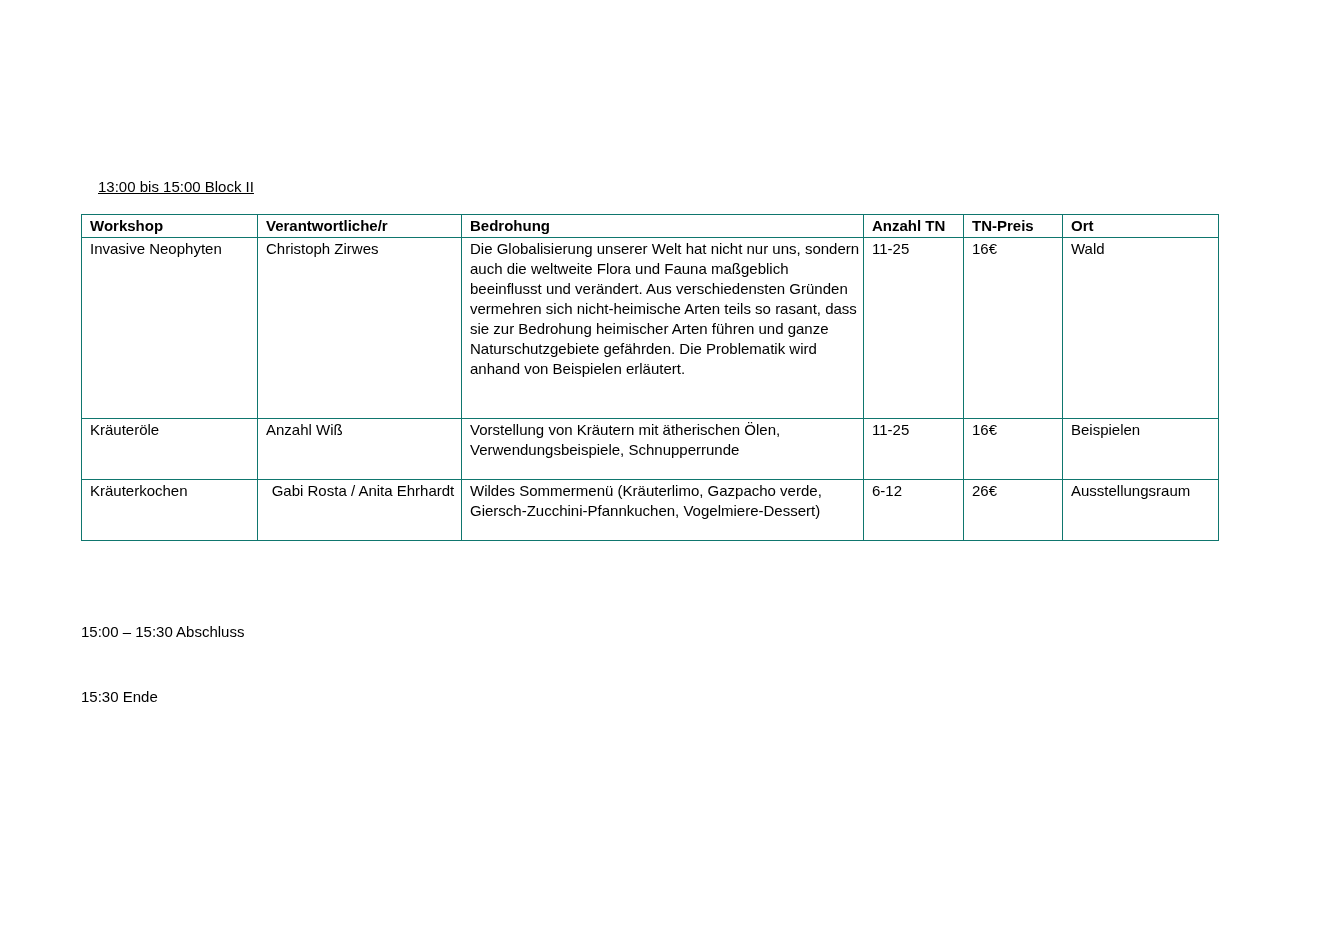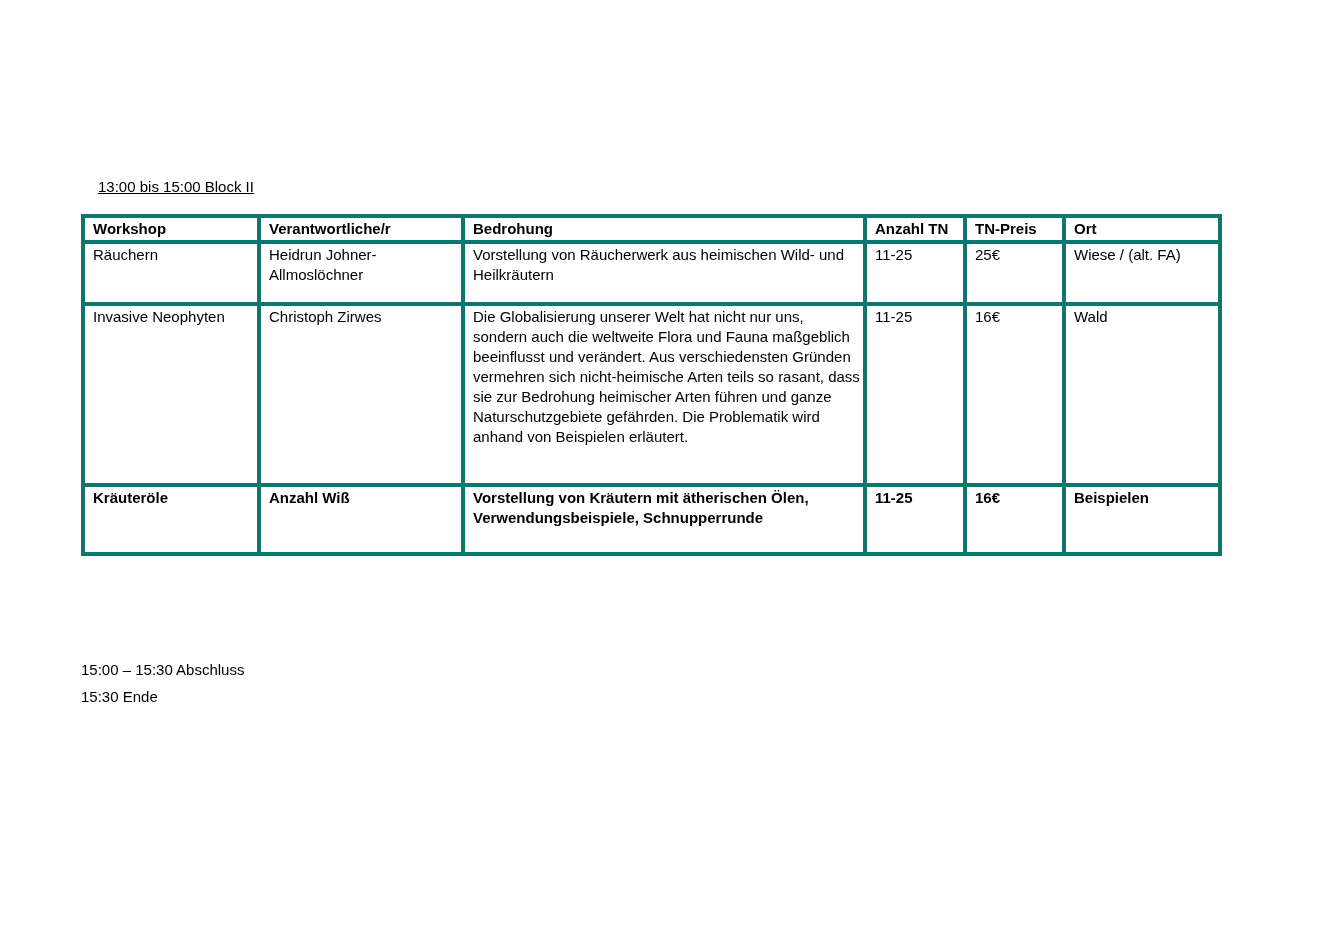--- a/index.html
+++ b/index.html
@@ -29,41 +29,41 @@
     left: 81px;
     top: 214px;
     width: 1137px;
     border-collapse: collapse;
     table-layout: fixed;
     font-size: 15px;
     line-height: 20px;
   }
   .workshop-table th,
   .workshop-table td {
-    border: 4px solid #0f766e;
+    border: 1px solid #0f766e;
     vertical-align: top;
     text-align: left;
     padding: 1px 1px 1px 8px;
     overflow: hidden;
   }
   .workshop-table th {
     font-weight: bold;
   }
   tr.header-row   { height: 22px; }
   tr.row-raeuchern { height: 62px; }
   tr.row-neophyten { height: 181px; }
-  tr.row-oele      { height: 69px; font-weight: bold; }
+  tr.row-oele      { height: 61px; }
   tr.row-kochen    { height: 61px; }
   td.center-cell { text-align: center; }
   .footer-line {
     position: absolute;
     left: 81px;
     white-space: nowrap;
   }
-  .footer-abschluss { top: 660px; }
+  .footer-abschluss { top: 622px; }
   .footer-ende      { top: 671px; margin-top: 16px; }
 </style>
 </head>
 <body>
 
 <div class="doc-title">13:00 bis 15:00 Block II</div>
 
 <table class="workshop-table">
   <colgroup>
     <col style="width:176px">
@@ -76,45 +76,45 @@
   <tbody>
     <tr class="header-row">
       <th>Workshop</th>
       <th>Verantwortliche/r</th>
       <th>Bedrohung</th>
       <th>Anzahl TN</th>
       <th>TN-Preis</th>
       <th>Ort</th>
     </tr>
 
-    <tr class="row-raeuchern">
-      <td>Räuchern</td>
-      <td>Heidrun Johner-Allmoslöchner</td>
-      <td>Vorstellung von Räucherwerk aus heimischen Wild- und Heilkräutern</td>
-      <td>11-25</td>
-      <td>25€</td>
-      <td>Wiese / (alt. FA)</td>
-    </tr>
 
     <tr class="row-neophyten">
       <td>Invasive Neophyten</td>
       <td>Christoph Zirwes</td>
       <td>Die Globalisierung unserer Welt hat nicht nur uns, sondern auch die weltweite Flora und Fauna maßgeblich beeinflusst und verändert. Aus verschiedensten Gründen vermehren sich nicht-heimische Arten teils so rasant, dass sie zur Bedrohung heimischer Arten führen und ganze Naturschutzgebiete gefährden. Die Problematik wird anhand von Beispielen erläutert.</td>
       <td>11-25</td>
       <td>16€</td>
       <td>Wald</td>
     </tr>
 
     <tr class="row-oele">
       <td>Kräuteröle</td>
       <td>Anzahl Wiß</td>
       <td>Vorstellung von Kräutern mit ätherischen Ölen, Verwendungsbeispiele, Schnupperrunde</td>
       <td>11-25</td>
       <td>16€</td>
       <td>Beispielen</td>
     </tr>
 
+    <tr class="row-kochen">
+      <td>Kräuterkochen</td>
+      <td class="center-cell">Gabi Rosta / Anita Ehrhardt</td>
+      <td>Wildes Sommermenü (Kräuterlimo, Gazpacho verde, Giersch-Zucchini-Pfannkuchen, Vogelmiere-Dessert)</td>
+      <td>6-12</td>
+      <td>26€</td>
+      <td>Ausstellungsraum</td>
+    </tr>
   </tbody>
 </table>
 
 <div class="footer-line footer-abschluss">15:00 – 15:30 Abschluss</div>
 
 <div class="footer-line footer-ende">15:30 Ende</div>
 
 </body></html>

